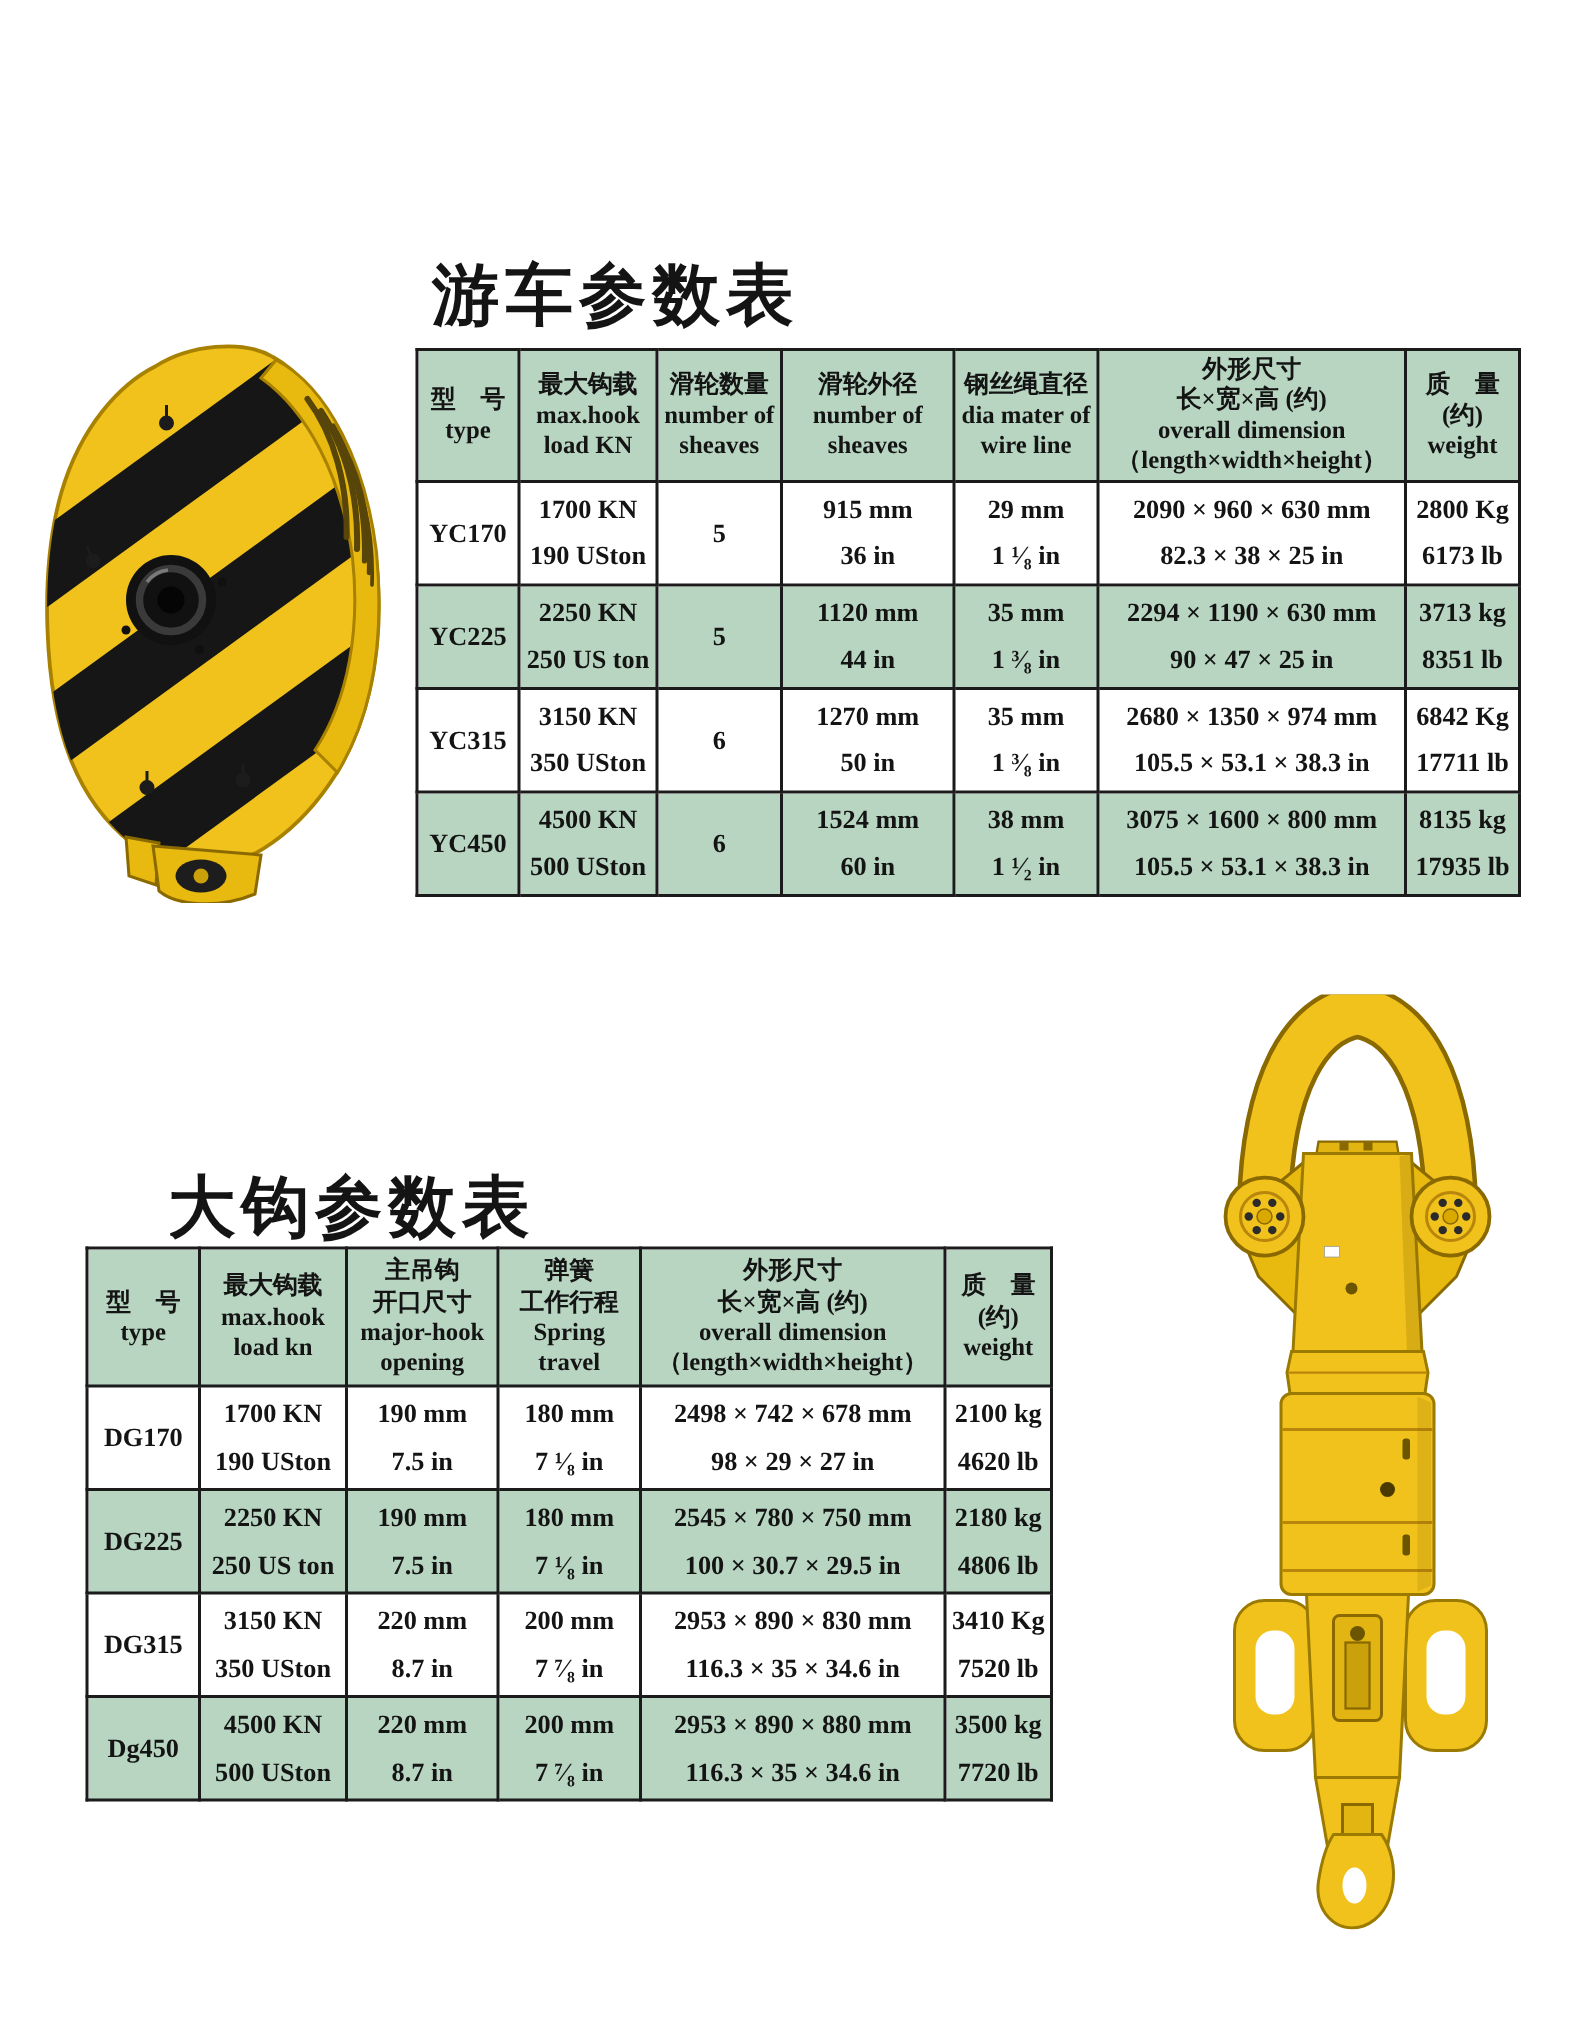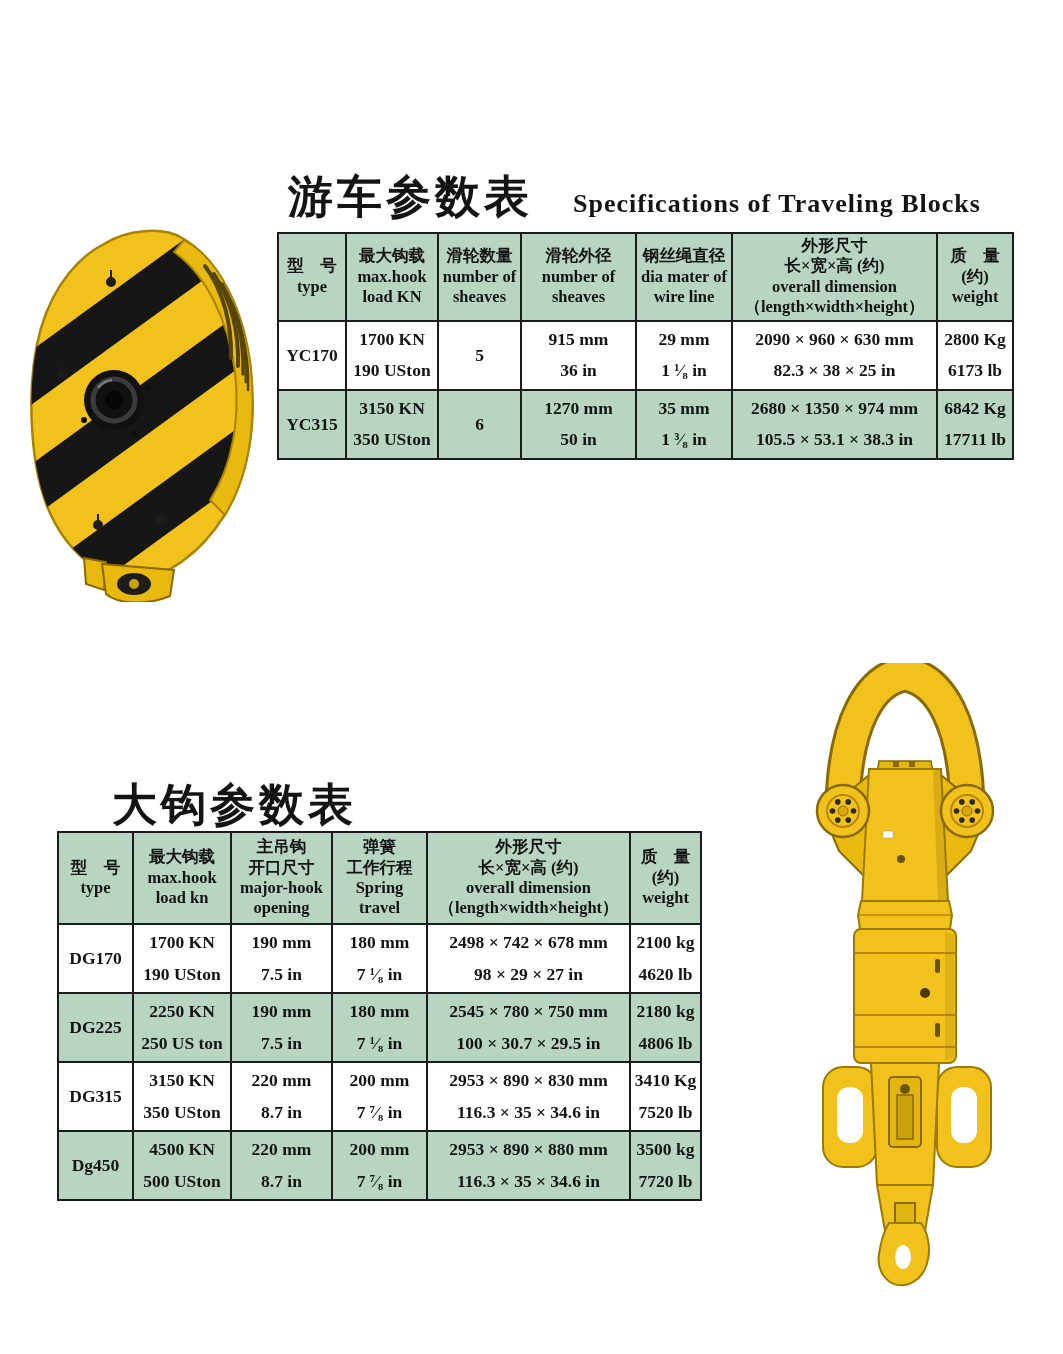--- a/index.html
+++ b/index.html
@@ -1,21 +1,21 @@
 <!DOCTYPE html>
 <html><head>
 <meta charset="utf-8">
 <style>
   html,body{margin:0;padding:0;background:#ffffff;}
   .page{
     position:relative;width:1063px;height:1354px;background:#ffffff;
     font-family:"Liberation Serif","DejaVu Serif",serif;color:#141414;overflow:hidden;
   }
   
-  .sec-title{position:absolute;display:flex;align-items:baseline;gap:40px;white-space:nowrap;}
+  .sec-title{position:absolute;display:flex;align-items:baseline;gap:30px;white-space:nowrap;flex-direction:column;}
   .sec-title .zh{font-size:45px;font-weight:700;letter-spacing:4px;}
   .sec-title .en{font-size:26px;font-weight:700;letter-spacing:1px;}
   .title-blocks{left:288px;top:146px;}
   .title-hook{left:112px;top:754px;}
   .title-hook .en{font-size:24px;}
   
   table.spec{
     position:absolute;border-collapse:collapse;table-layout:fixed;
     text-align:center;background:#ffffff;
   }
@@ -145,32 +145,60 @@
         <td>915 mm
 36 in</td>
         <td>29 mm
 1 ¹⁄₈ in</td>
         <td>2090 × 960 × 630 mm
 82.3 × 38 × 25 in</td>
         <td>2800 Kg
 6173 lb</td>
       </tr>
       <tr>
+        <td>YC225</td>
+        <td>2250 KN
+250 US ton</td>
+        <td>5</td>
+        <td>1120 mm
+44 in</td>
+        <td>35 mm
+1 ³⁄₈ in</td>
+        <td>2294 × 1190 × 630 mm
+90 × 47 × 25 in</td>
+        <td>3713 kg
+8351 lb</td>
+      </tr>
+      <tr>
         <td>YC315</td>
         <td>3150 KN
 350 USton</td>
         <td>6</td>
         <td>1270 mm
 50 in</td>
         <td>35 mm
 1 ³⁄₈ in</td>
         <td>2680 × 1350 × 974 mm
 105.5 × 53.1 × 38.3 in</td>
         <td>6842 Kg
 17711 lb</td>
+      </tr>
+      <tr>
+        <td>YC450</td>
+        <td>4500 KN
+500 USton</td>
+        <td>6</td>
+        <td>1524 mm
+60 in</td>
+        <td>38 mm
+1 ¹⁄₂ in</td>
+        <td>3075 × 1600 × 800 mm
+105.5 × 53.1 × 38.3 in</td>
+        <td>8135 kg
+17935 lb</td>
       </tr>
     </tbody>
   </table>
 
   <h1 class="sec-title title-hook">
     <span class="zh">大钩参数表</span>
   </h1>
 
   <figure class="hook-photo">
     <svg viewBox="0 0 220 630">

